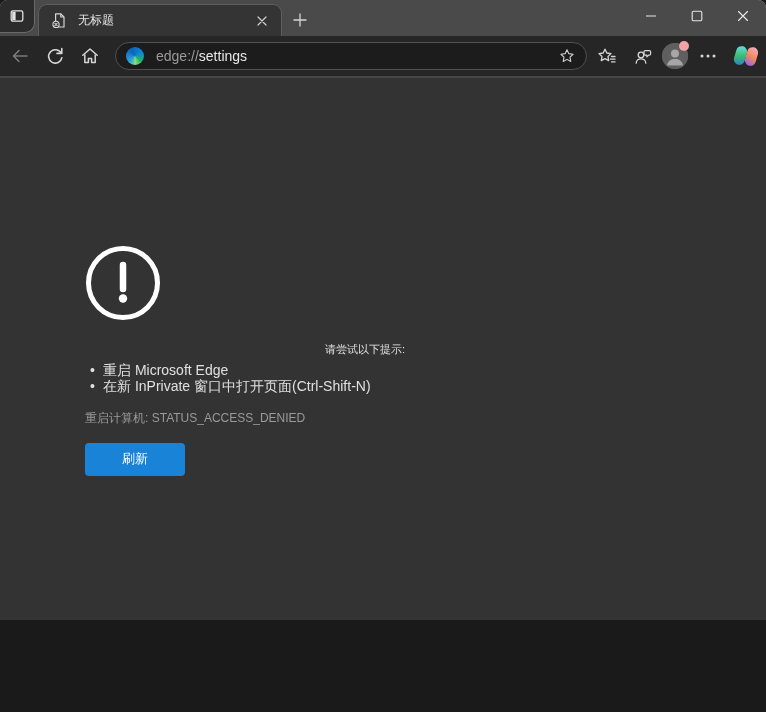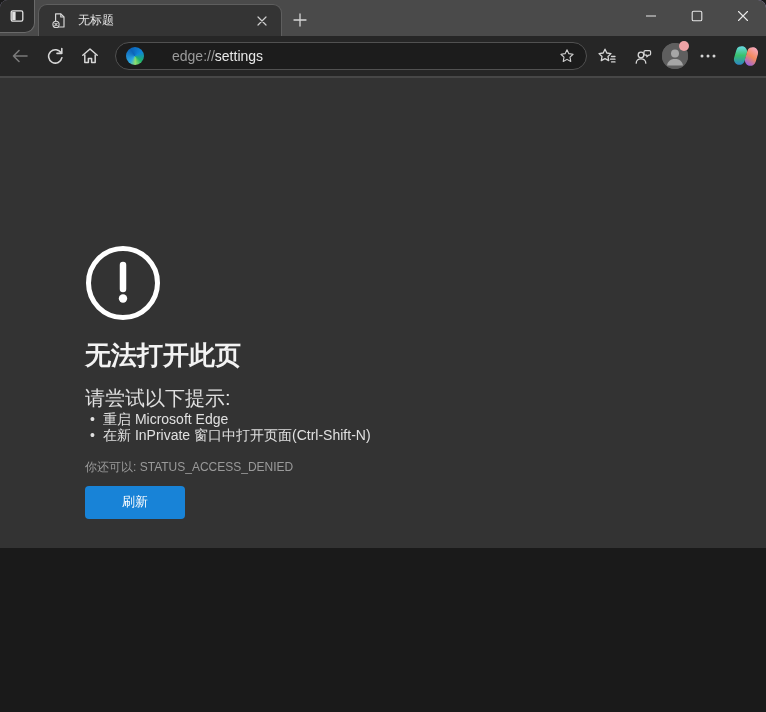--- a/index.html
+++ b/index.html
@@ -4,21 +4,21 @@
 <style>
   html, body {
     margin: 0; padding: 0;
     background: #1a1a1a;
     width: 766px; height: 712px;
     overflow: hidden;
     font-family: "Liberation Sans", "DejaVu Sans", sans-serif;
   }
   .window {
     position: relative;
-    width: 766px; height: 548px;
+    width: 766px; height: 620px;
     background: #c4b5fd;
     border-radius: 8px 8px 0 0;
     overflow: hidden;
   }
 
   
   .tabstrip {
     position: absolute; left: 0; top: 0;
     width: 766px; height: 36px;
     background: #4a4a4a;
@@ -101,21 +101,21 @@
     padding: 0 8px 0 10px;
     cursor: text;
   }
   .edge-logo {
     width: 18px; height: 18px; border-radius: 50%;
     background: conic-gradient(from 220deg, #2ea7e0, #0c63b8 30%, #0f85d8 55%, #1fb16b 75%, #8ee06e 88%, #2ea7e0);
     flex: 0 0 auto;
   }
   .url-text {
     flex: 1;
-    margin-left: 28px;
+    margin-left: 12px;
     font-size: 14px;
     white-space: nowrap; overflow: hidden;
   }
   .url-scheme { color: #9b9b9b; }
   .url-path   { color: #e8e8e8; }
   .omni-star {
     width: 22px; height: 22px;
     display: flex; align-items: center; justify-content: center;
     border-radius: 4px; cursor: pointer;
   }
@@ -171,21 +171,21 @@
     position: absolute; left: 85px; top: 167px; width: 560px;
   }
   .warn-icon { display: block; }
   .error-title {
     margin: 19px 0 0 0;
     font-size: 26px; line-height: 30px;
     font-weight: 700; color: #f3f3f3;
   }
   .error-subtitle {
     margin: 20px 0 0 0;
-    font-size: 20px; line-height: 17px; color: #e0e0e0;
+    font-size: 11px; line-height: 17px; color: #e0e0e0; text-align: center;
   }
   .options-heading {
     margin: 25px 0 0 0;
     font-size: 15px; line-height: 17px;
     font-weight: 700; color: #e8e8e8;
   }
   .options-list {
     margin: 4px 0 0 0; padding: 0;
     list-style: none;
     font-size: 14px; line-height: 16.4px; color: #e0e0e0;
@@ -195,21 +195,21 @@
     content: "•";
     position: absolute; left: 5px; top: 0;
     color: #e0e0e0;
   }
   .error-code-line {
     margin: 17px 0 0 0;
     font-size: 12px; line-height: 13px; color: #9a9a9a;
   }
   .refresh-btn {
     display: block;
-    margin-top: 12px;
+    margin-top: 18px;
     width: 100px; height: 33px;
     background: #1883d7;
     border: none; border-radius: 4px;
     color: #ffffff; font-size: 13px;
     font-family: "Liberation Sans", "DejaVu Sans", sans-serif;
     cursor: pointer;
   }
   .watermark {
     position: absolute; left: 28px; top: 593px;
     font-size: 19px; letter-spacing: 3px;
@@ -381,31 +381,30 @@
     <div class="error-block">
 
       <span class="warn-icon">
         <svg width="76" height="76" viewBox="0 0 76 76">
           <circle cx="38" cy="38" r="34.5" fill="none" stroke="#ffffff" stroke-width="5"></circle>
           <path d="M38 20 V44" stroke="#ffffff" stroke-width="6.5" stroke-linecap="round"></path>
           <circle cx="38" cy="53.5" r="4.2" fill="#ffffff"></circle>
         </svg>
       </span>
 
-      <h1 class="error-title">无法打开此页</h1>
 
       <p class="error-subtitle">请尝试以下提示:</p>
 
 
       <ul class="options-list">
         <li>重启 Microsoft Edge</li>
         <li>在新 InPrivate 窗口中打开页面(Ctrl-Shift-N)</li>
       </ul>
 
-      <p class="error-code-line"><span>你还可以:</span> <span>STATUS_ACCESS_DENIED</span></p>
+      <p class="error-code-line"><span>重启计算机:</span> <span>STATUS_ACCESS_DENIED</span></p>
 
       <button class="refresh-btn">刷新</button>
     </div>
 
     <div class="watermark">卡饭论坛</div>
   </div>
 
 </div>
 
 </body></html>

